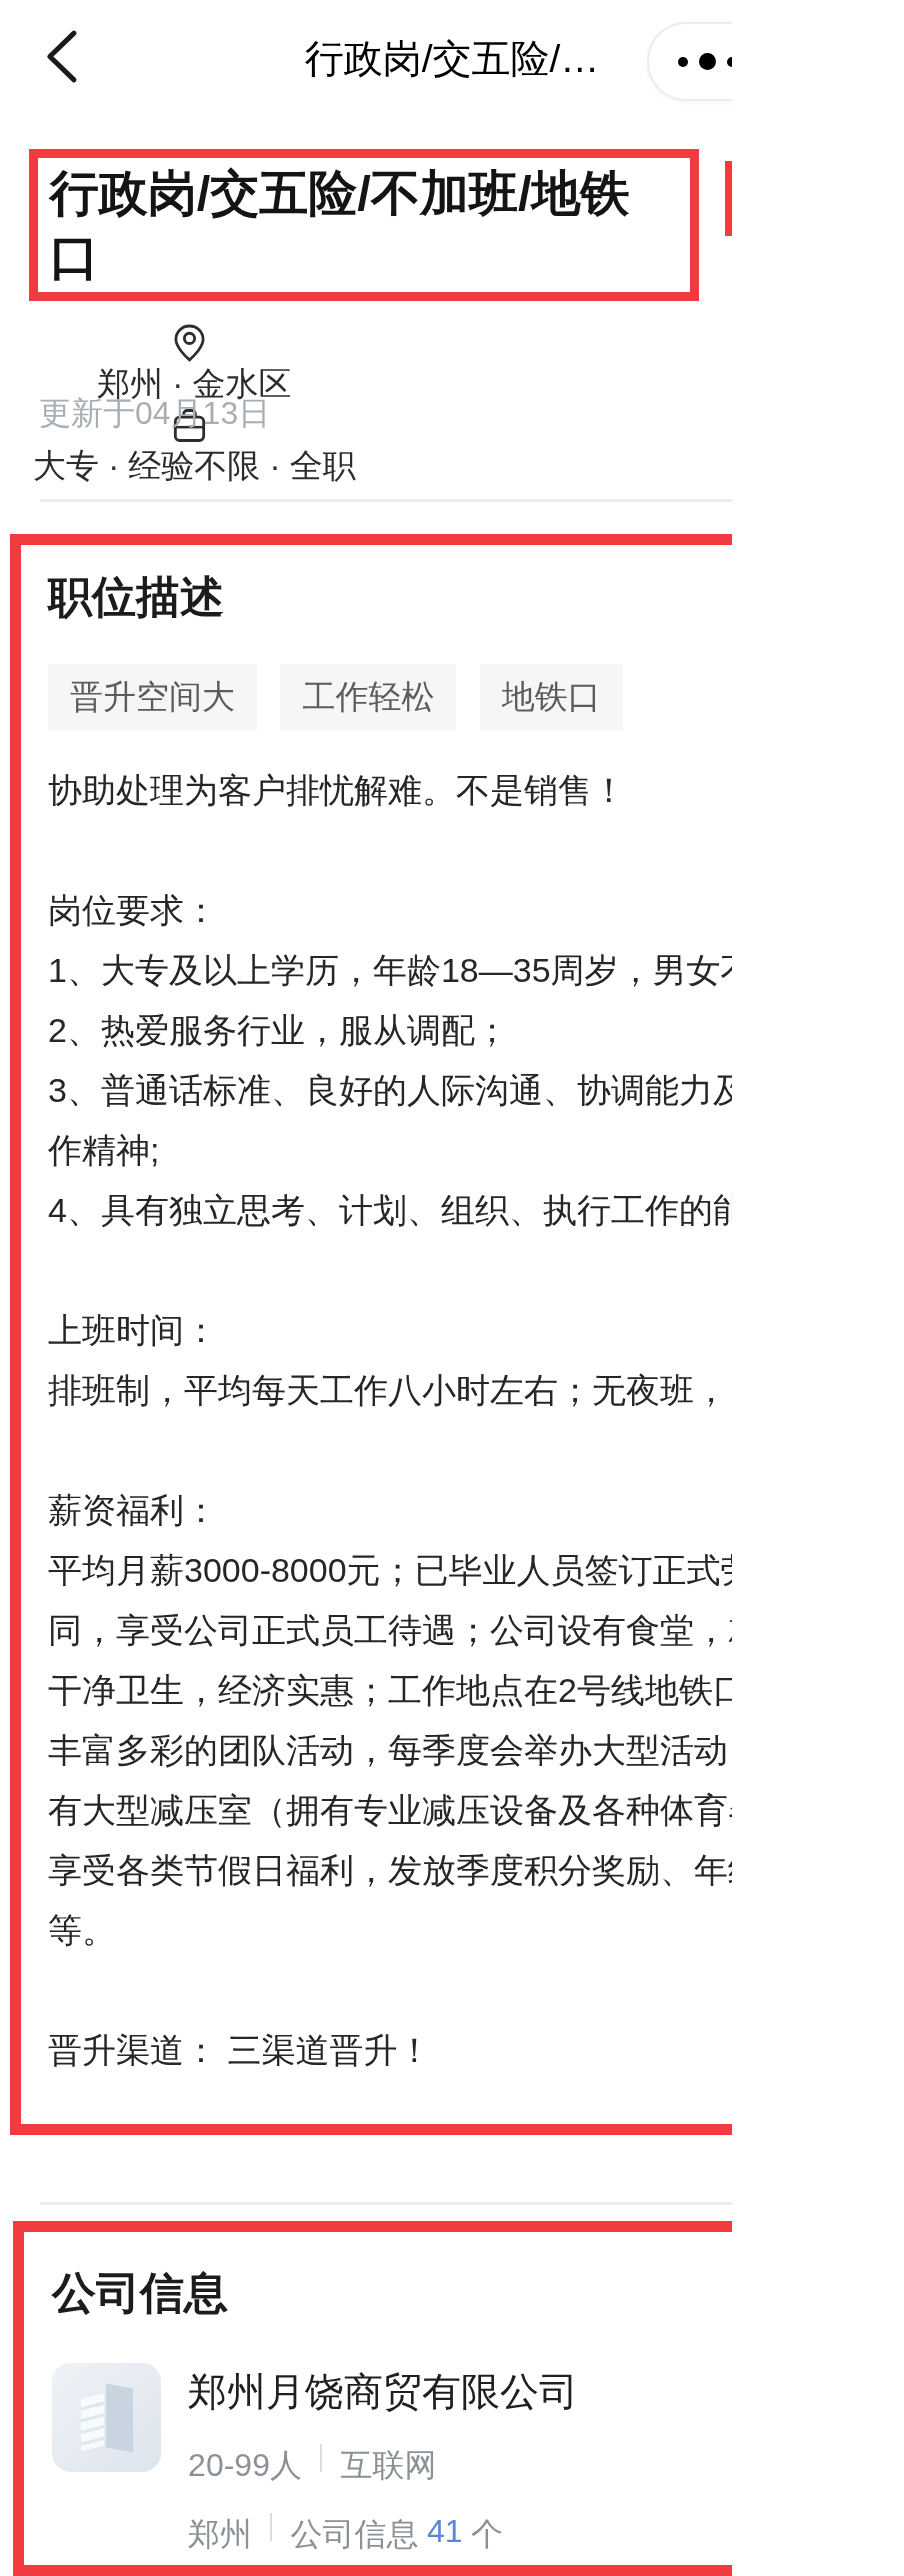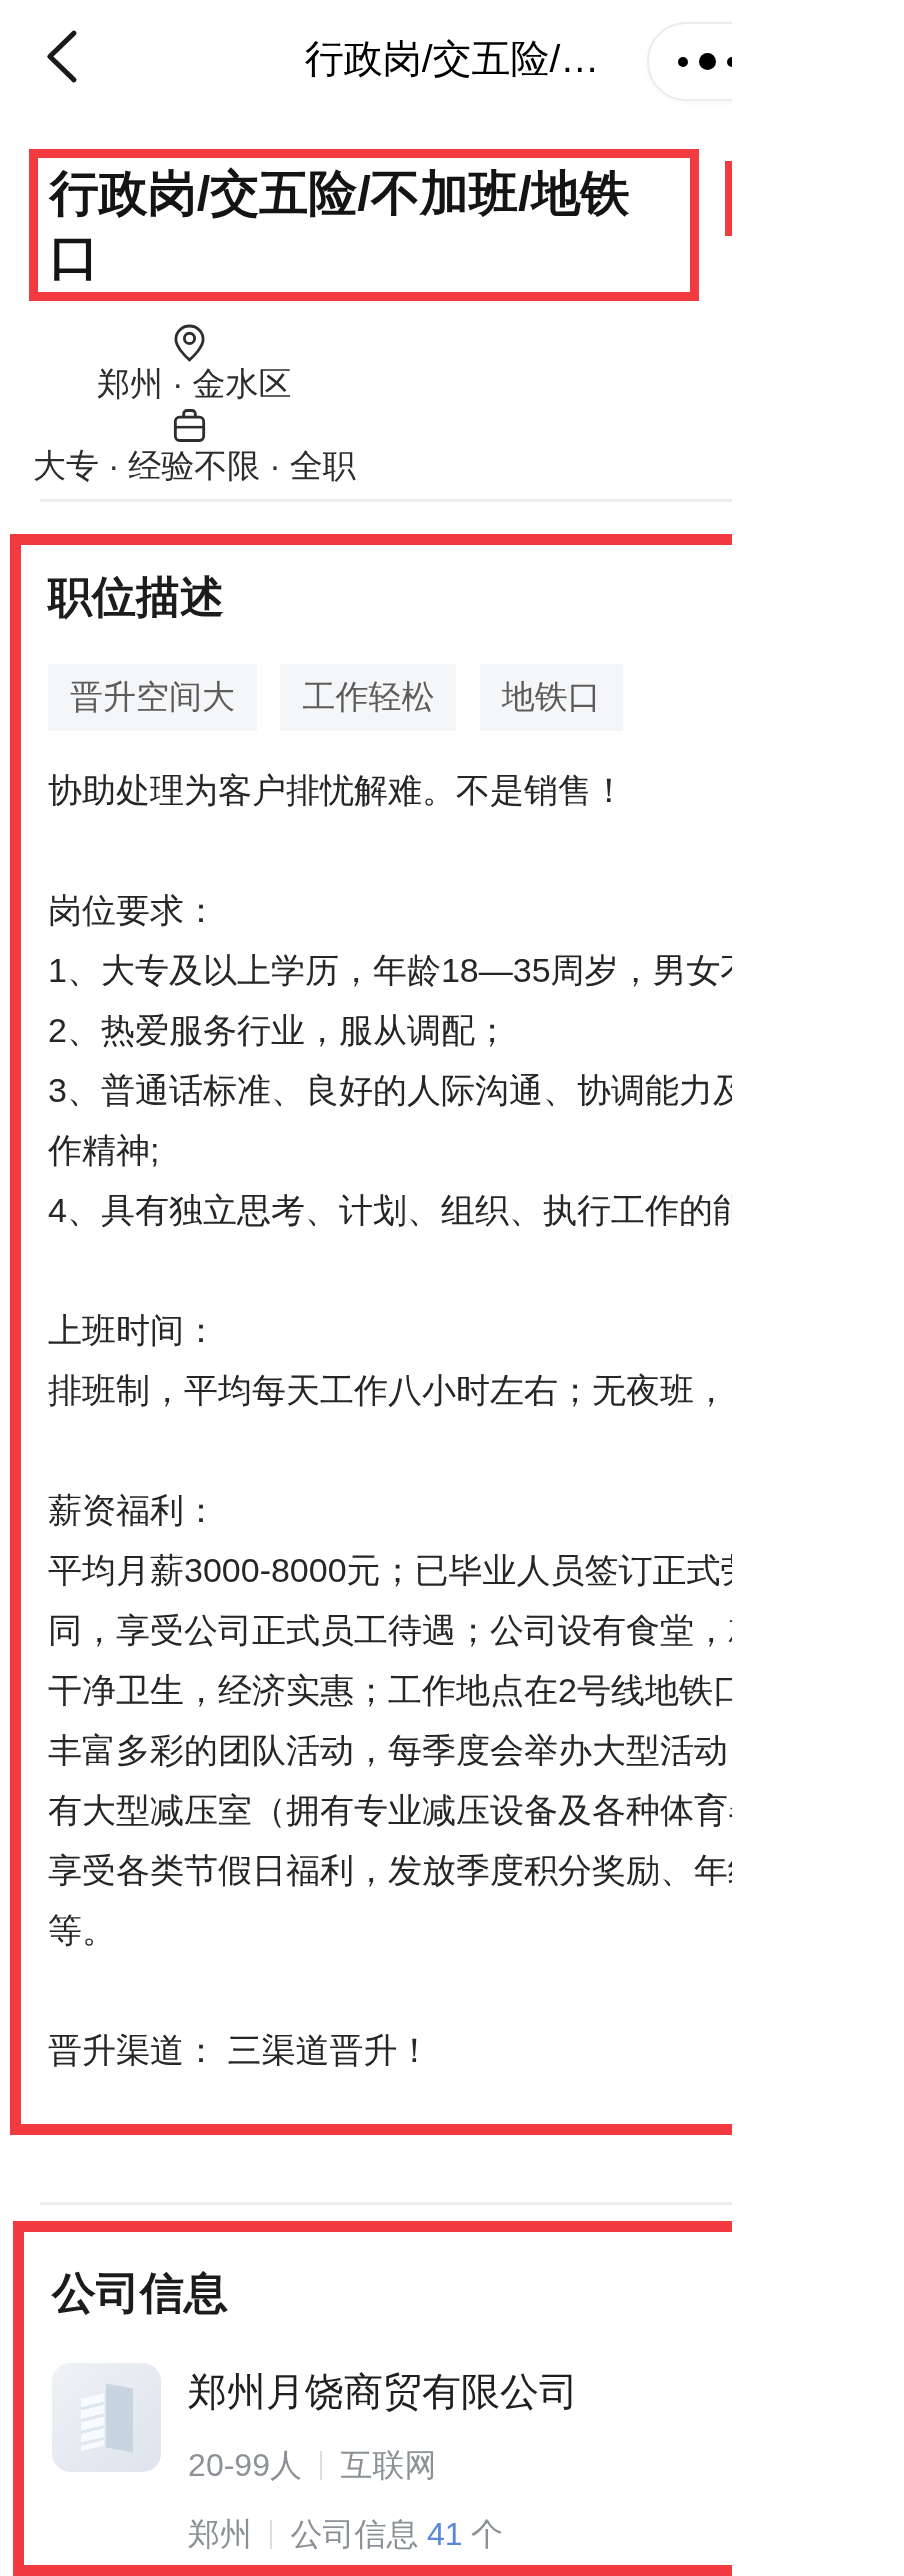--- a/index.html
+++ b/index.html
@@ -55,21 +55,21 @@
   .company-row { margin-top:40px; display:flex; cursor:pointer; }
   .company-logo { width:109px; height:109px; border-radius:18.4px; position:relative;
     background:linear-gradient(135deg,#eff2f6 0%,#dde4ed 100%); overflow:hidden; flex:0 0 auto; }
   .bld-left { position:absolute; left:28.5px; top:33px; width:23.4px; height:52px;
     background:#f8fbfd; transform:skewY(-14deg);
     background-image:repeating-linear-gradient(#f8fbfd 0 8.4px,#dfe7ef 8.4px 11.7px); }
   .bld-right { position:absolute; left:54px; top:23.4px; width:27px; height:64px;
     background:#c9d4e1; transform:skewY(10deg); }
   .company-info { margin-left:27px; padding-top:1.7px; }
   .company-name { font-size:39px; color:#1f1f1f; }
-  .company-meta { margin-top:25px; font-size:32px; color:#8b9197; display:flex; align-items:center; }
+  .company-meta { margin-top:25px; font-size:32px; color:#8b9197; display:flex; }
   .meta-sep { width:1.7px; height:28.5px; background:#dcdcdc; margin:0 18.4px; }
   .jobs-count { color:var(--link-blue); margin:0 8.4px; }
   .chevron-right { position:absolute; left:853px; top:2427px; width:22px; height:42px; cursor:pointer; }
 </style>
 </head>
 <body>
 
 <div class="page">
 
   <div class="navbar">
@@ -109,20 +109,21 @@
     <span>郑州 · 金水区</span>
     <span class="meta-gap"></span>
     <svg class="meta-icon" width="35" height="37" viewBox="0 0 42 44">
       <rect x="4" y="12" width="34" height="28" rx="5" fill="none" stroke="#2d2d2d" stroke-width="3.4"></rect>
       <path d="M14 12 V8 a4 4 0 0 1 4-4 h6 a4 4 0 0 1 4 4 V12" fill="none" stroke="#2d2d2d" stroke-width="3.4"></path>
       <line x1="4" y1="24" x2="38" y2="24" stroke="#2d2d2d" stroke-width="3"></line>
     </svg>
     <span>大专 · 经验不限 · 全职</span>
   </div>
 
+  <div class="updated">更新于04月13日</div>
   <div class="divider divider-1"></div>
 
   <div class="job-redbox">
     <div class="section-title">职位描述</div>
     <div class="tags">
       <span class="tag">晋升空间大</span>
       <span class="tag">工作轻松</span>
       <span class="tag">地铁口</span>
     </div>
     <div class="desc-body">协助处理为客户排忧解难。不是销售！

